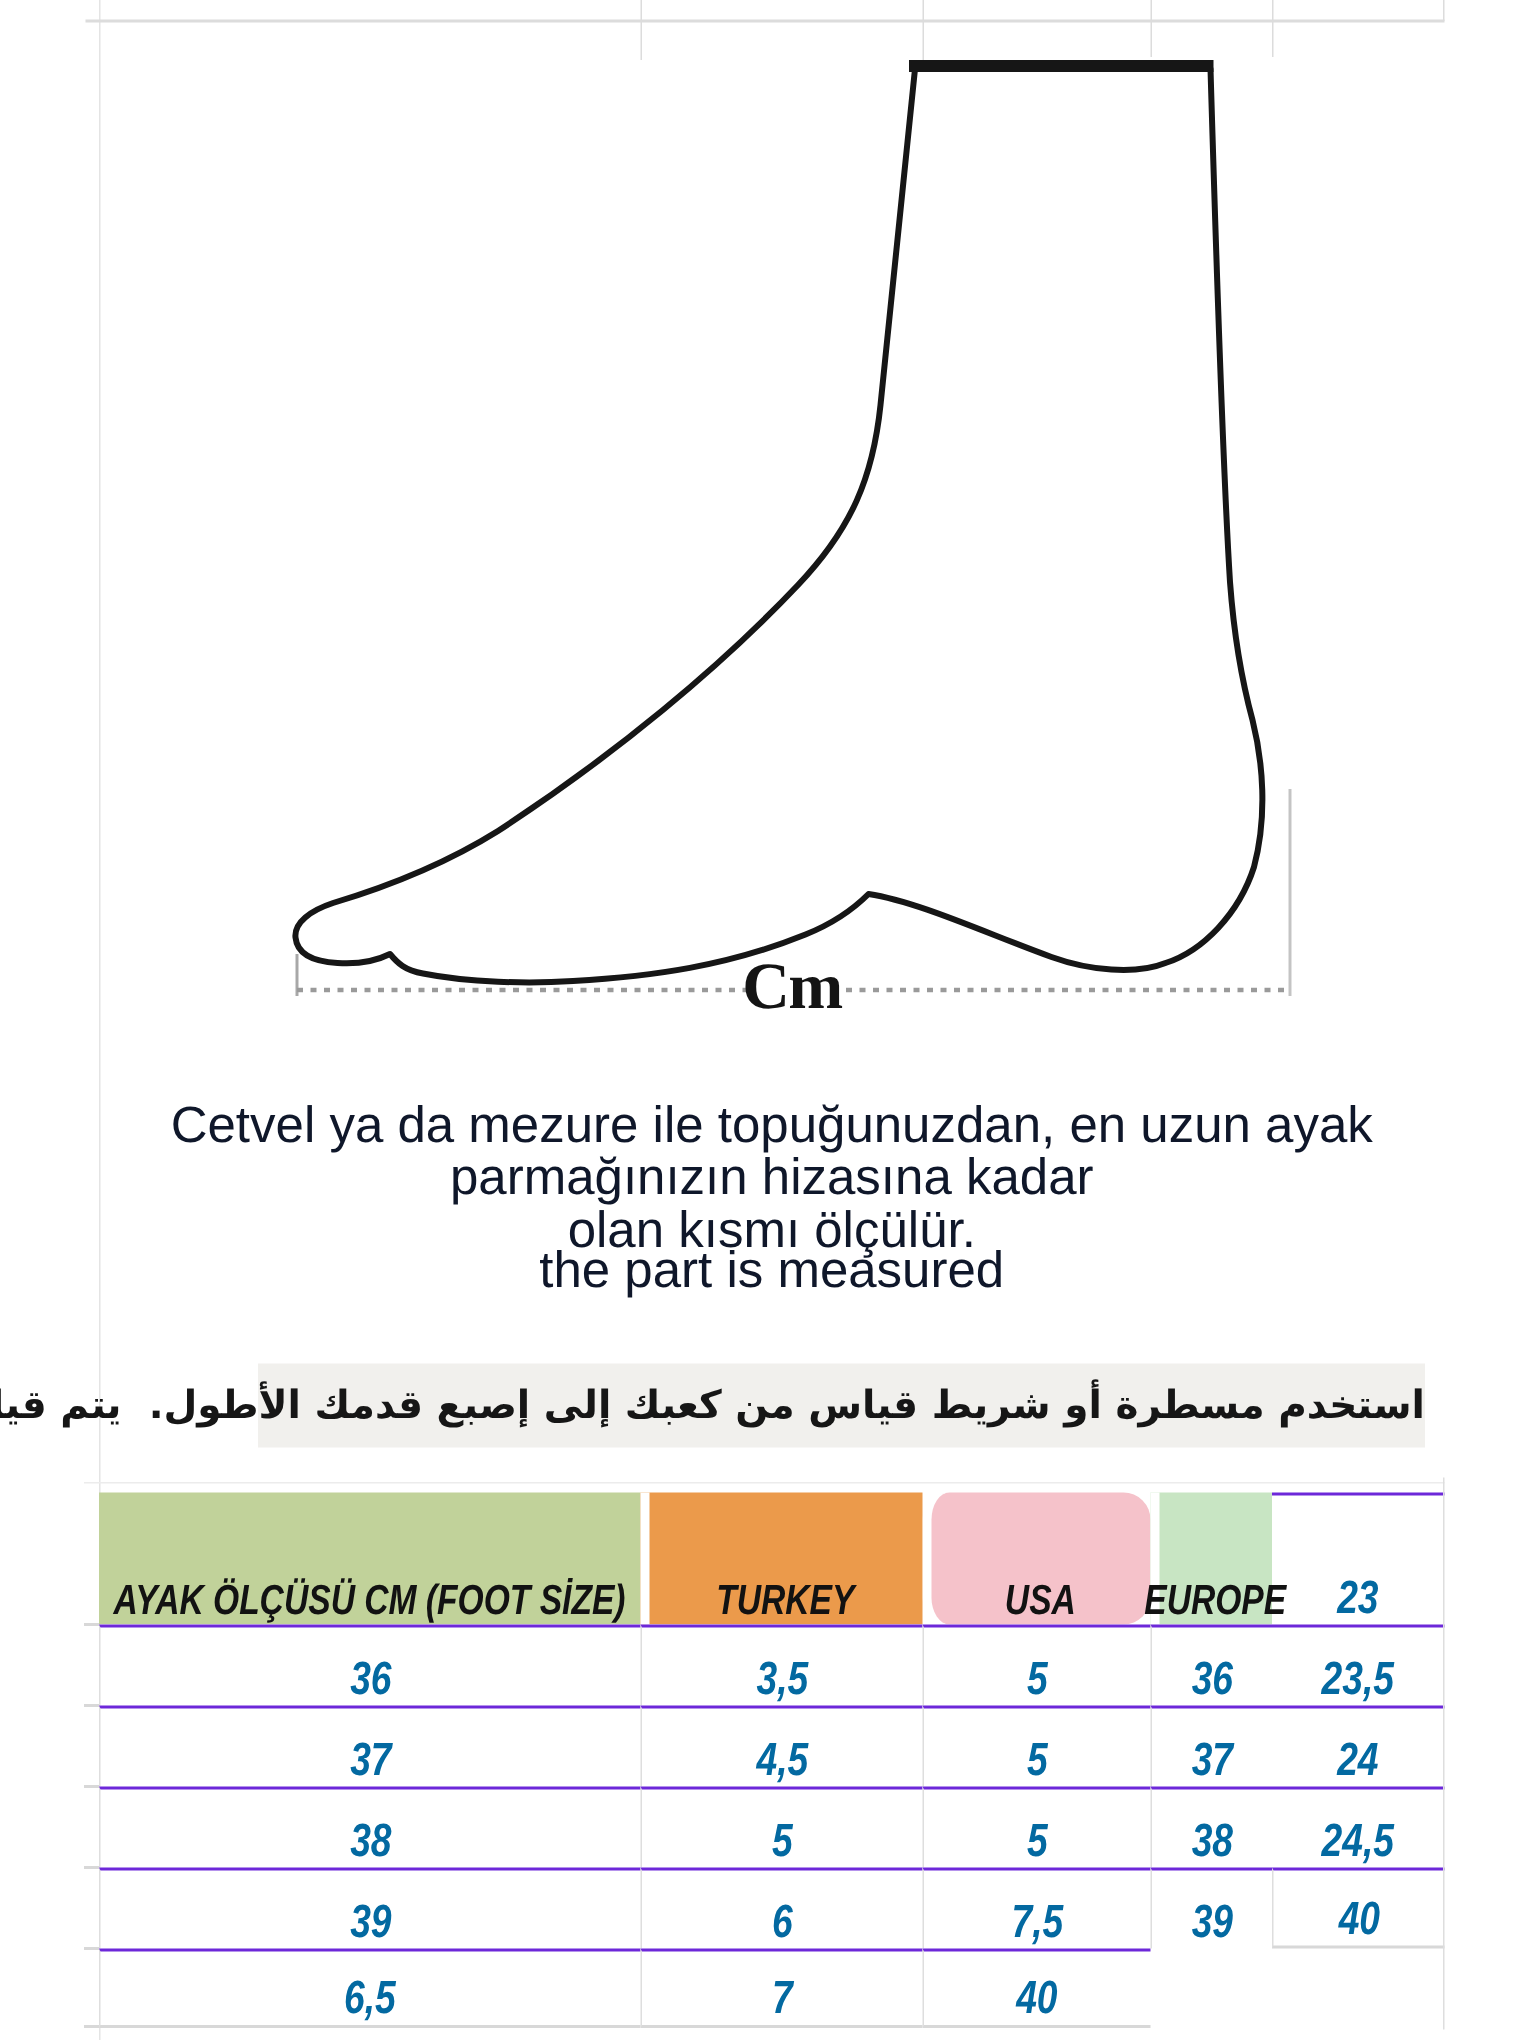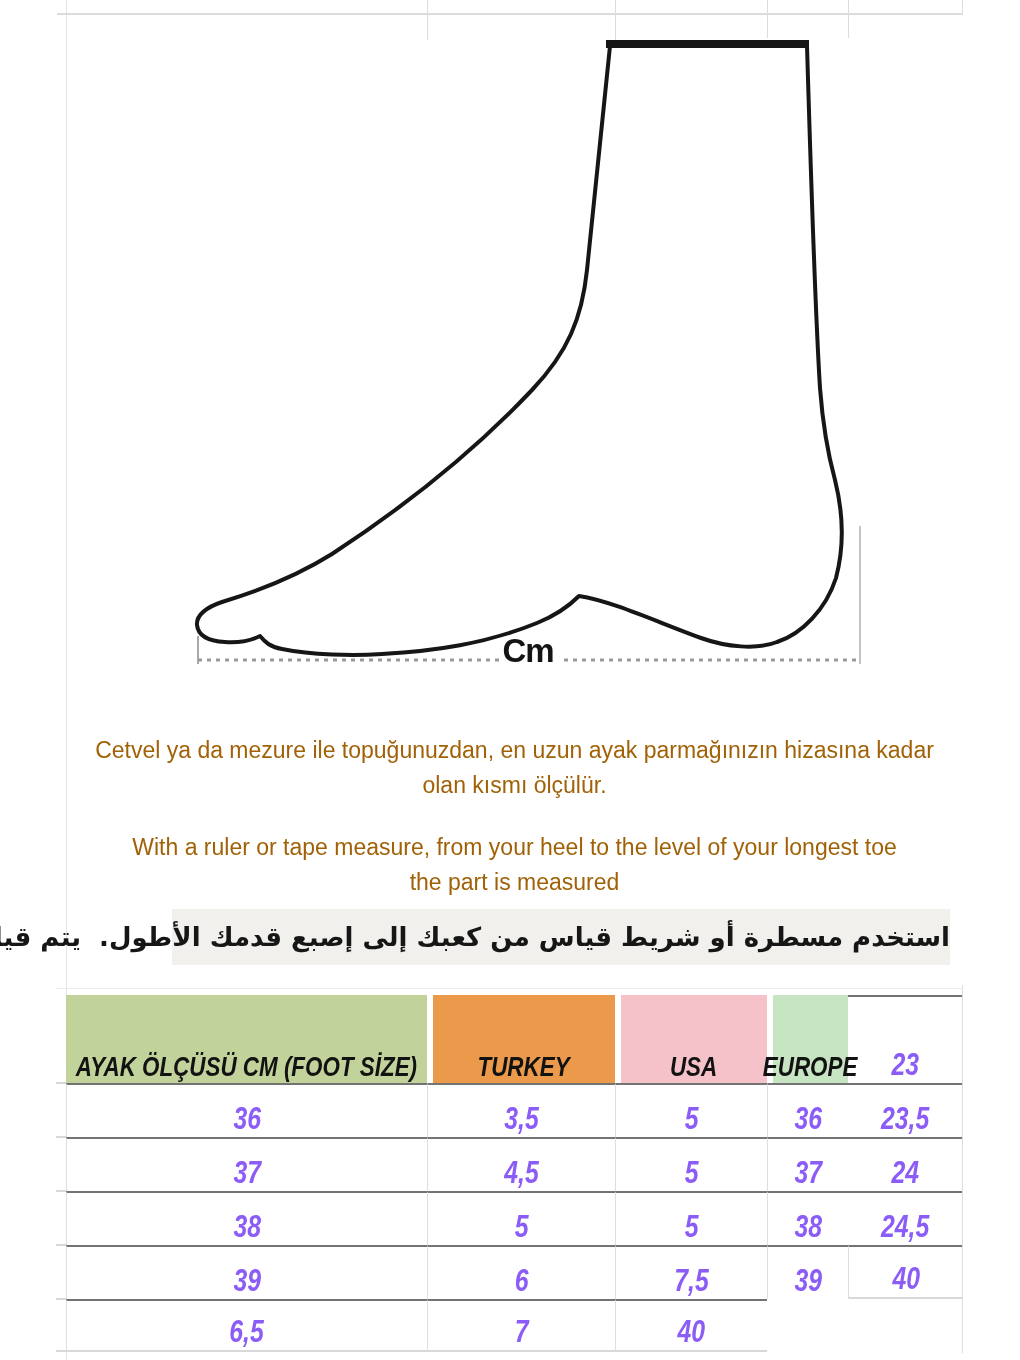--- a/index.html
+++ b/index.html
@@ -17,27 +17,27 @@
   .tick.t2 { left:615px; top:0; height:40px; }
   .tick.t3 { left:767px; top:0; height:38px; }
   .tick.t4 { left:848px; top:0; height:38px; }
   .tick.t5 { left:962px; top:0; height:14px; }
   .hline-preheader { left:56px; top:988px; width:907px; height:1px; background:#ececec; }
 
   
   .foot-svg { left:180px; top:30px; width:700px; height:660px; }
   .cm-label {
     left:468px; top:632px; width:120px; text-align:center;
-    font-size:33px; font-weight:bold; color:#141414; letter-spacing:-1px;
+    font-size:44px; font-weight:bold; color:#141414; letter-spacing:-1px;font-family:Liberation Serif, serif;
   }
 
   
   .para {
     left:66px; width:897px; text-align:center;
-    font-size:23px; line-height:35px; color:#a16207;
+    font-size:34px; line-height:35px; color:#0f172a;
   }
   .para-tr { top:733px; }
   .para-en { top:830px; }
 
   .arabic-strip {
     left:172px; top:909px; width:778px; height:56px; background:#f1f0ed;
     direction:rtl; text-align:center; white-space:pre;
     font-family:"DejaVu Sans", sans-serif; font-size:26px; font-weight:bold;
     line-height:56px; color:#161616;
   }
@@ -49,21 +49,21 @@
     grid-template-columns:361px 188px 152px 81px 115px;
     grid-template-rows:88px 54px 54px 54px 54px 53px;
   }
   .size-table > div { box-sizing:border-box; display:flex; align-items:flex-end; justify-content:center;font-style:italic; }
   .th { font-weight:bold; color:#121212; }
   .th + .th { border-left:6px solid #ffffff; }
   .th .txt {
     font-size:28px; white-space:nowrap; display:inline-block;
     transform:scaleX(0.8); letter-spacing:0px;
   }
-  .td { background:#ffffff; border-top:2px solid #737373; color:#8b5cf6; }
+  .td { background:#ffffff; border-top:2px solid #6d28d9; color:#0369a1; }
   .td.c1, .td.c2, .td.c3, .td.c4 { border-left:1px solid #dedede; }
   .td.last { border-bottom:2px solid #d8d8d8; }
   .td .txt {
     font-size:31px; font-weight:bold; display:inline-block; transform:scaleX(0.8);
     white-space:nowrap;
   }
 
   
   .rowtick { position:absolute; left:56px; width:10px; height:2px; background:#d8d8d8; }
   .vline-right { left:962px; top:985px; width:1px; height:368px; background:#dedede; }
@@ -107,33 +107,32 @@
     <line x1="18" y1="630" x2="320" y2="630" stroke="#9a9a9a" stroke-width="3" stroke-dasharray="4 5"></line>
     <line x1="384" y1="630" x2="681" y2="630" stroke="#9a9a9a" stroke-width="3" stroke-dasharray="4 5"></line>
   </svg>
   <div class="abs cm-label">Cm</div>
 
   <div class="abs para para-tr">
     <div>Cetvel ya da mezure ile topuğunuzdan, en uzun ayak parmağınızın hizasına kadar</div>
     <div>olan kısmı ölçülür.</div>
   </div>
   <div class="abs para para-en">
-    <div>With a ruler or tape measure, from your heel to the level of your longest toe</div>
     <div>the part is measured</div>
   </div>
   <div class="abs arabic-strip">استخدم مسطرة أو شريط قياس من كعبك إلى إصبع قدمك الأطول.  يتم قياس الجزء.</div>
 
   <div class="abs size-table">
     <div class="th" style="background: rgb(193, 210, 154);">
         <span class="txt">AYAK ÖLÇÜSÜ CM (FOOT SİZE)</span>
       </div>
     <div class="th" style="background: rgb(235, 154, 75);">
         <span class="txt">TURKEY</span>
       </div>
-    <div class="th" style="background: rgb(245, 194, 202);">
+    <div class="th" style="background: rgb(245, 194, 202); border-radius: 18px;">
         <span class="txt">USA</span>
       </div>
     <div class="th" style="background: rgb(200, 229, 195);">
         <span class="txt">EUROPE</span>
       </div>
 
     <div class="td c0">
         <span class="txt">23</span>
       </div>
     <div class="td c1">

